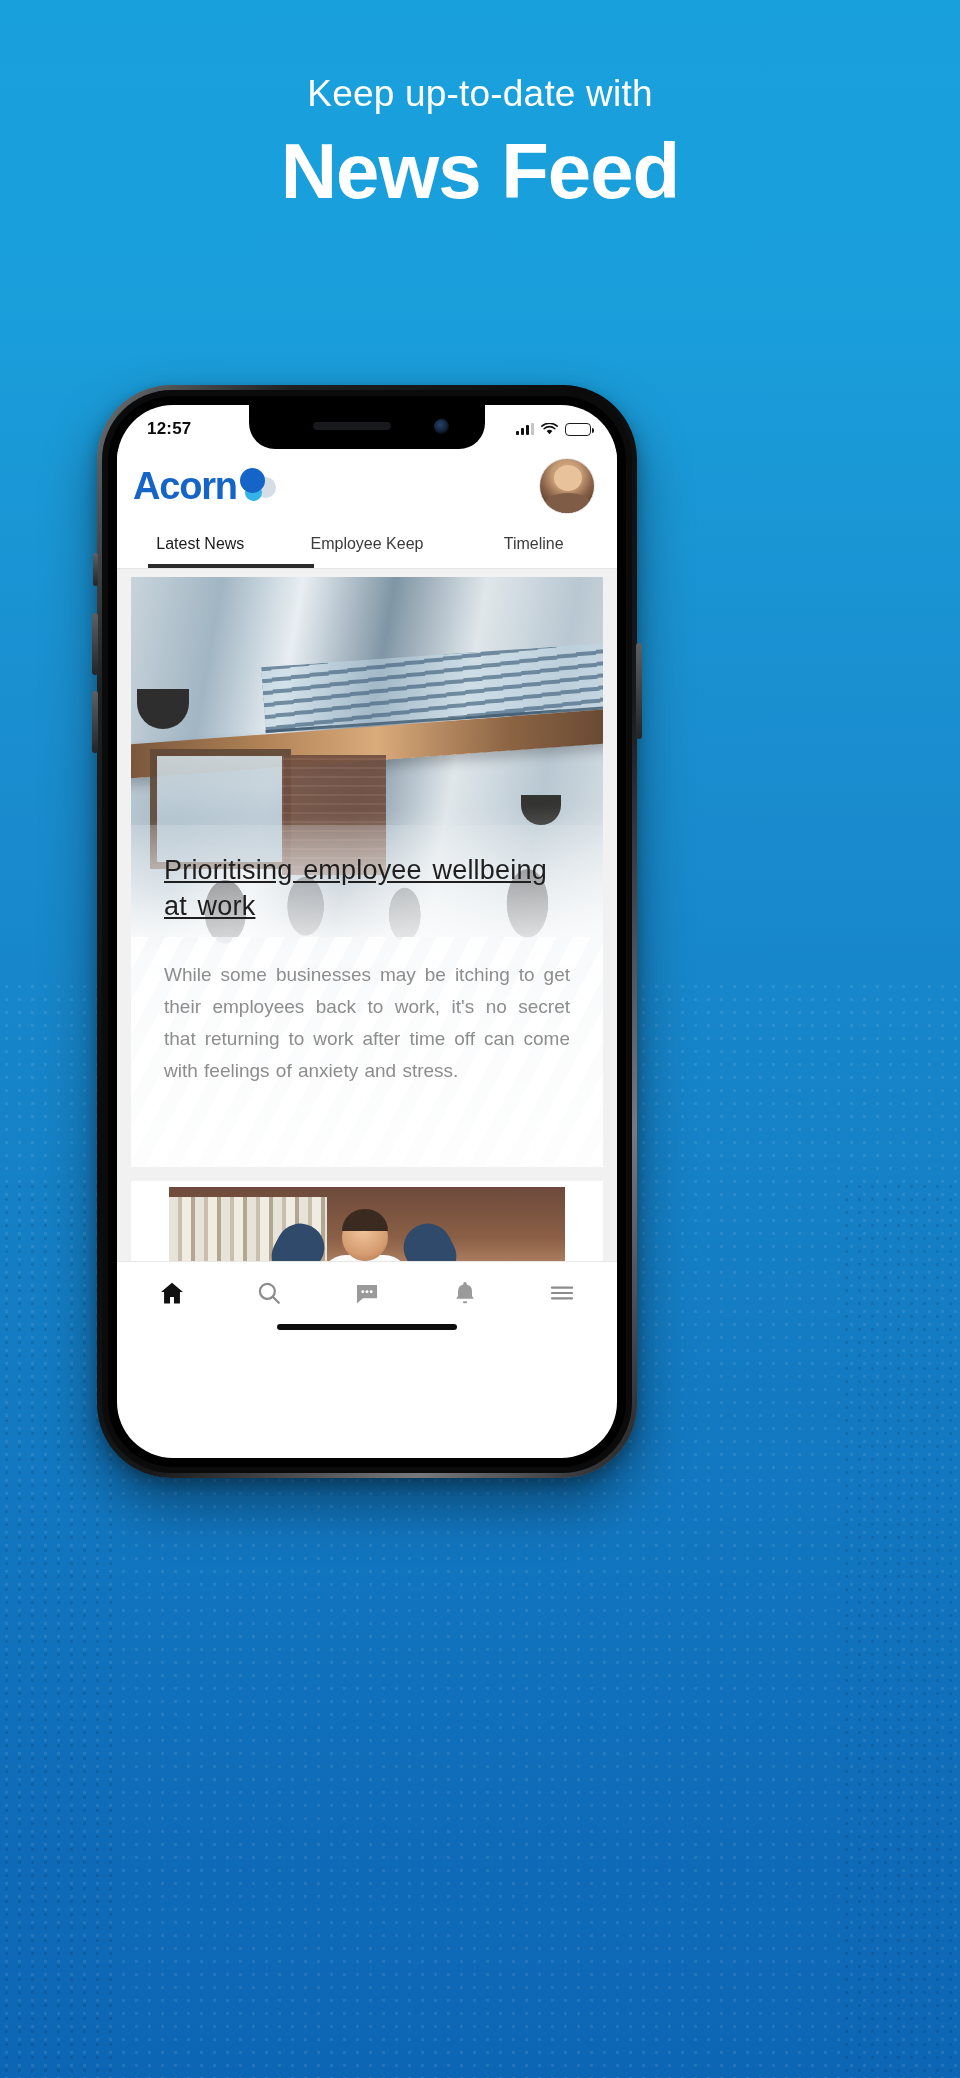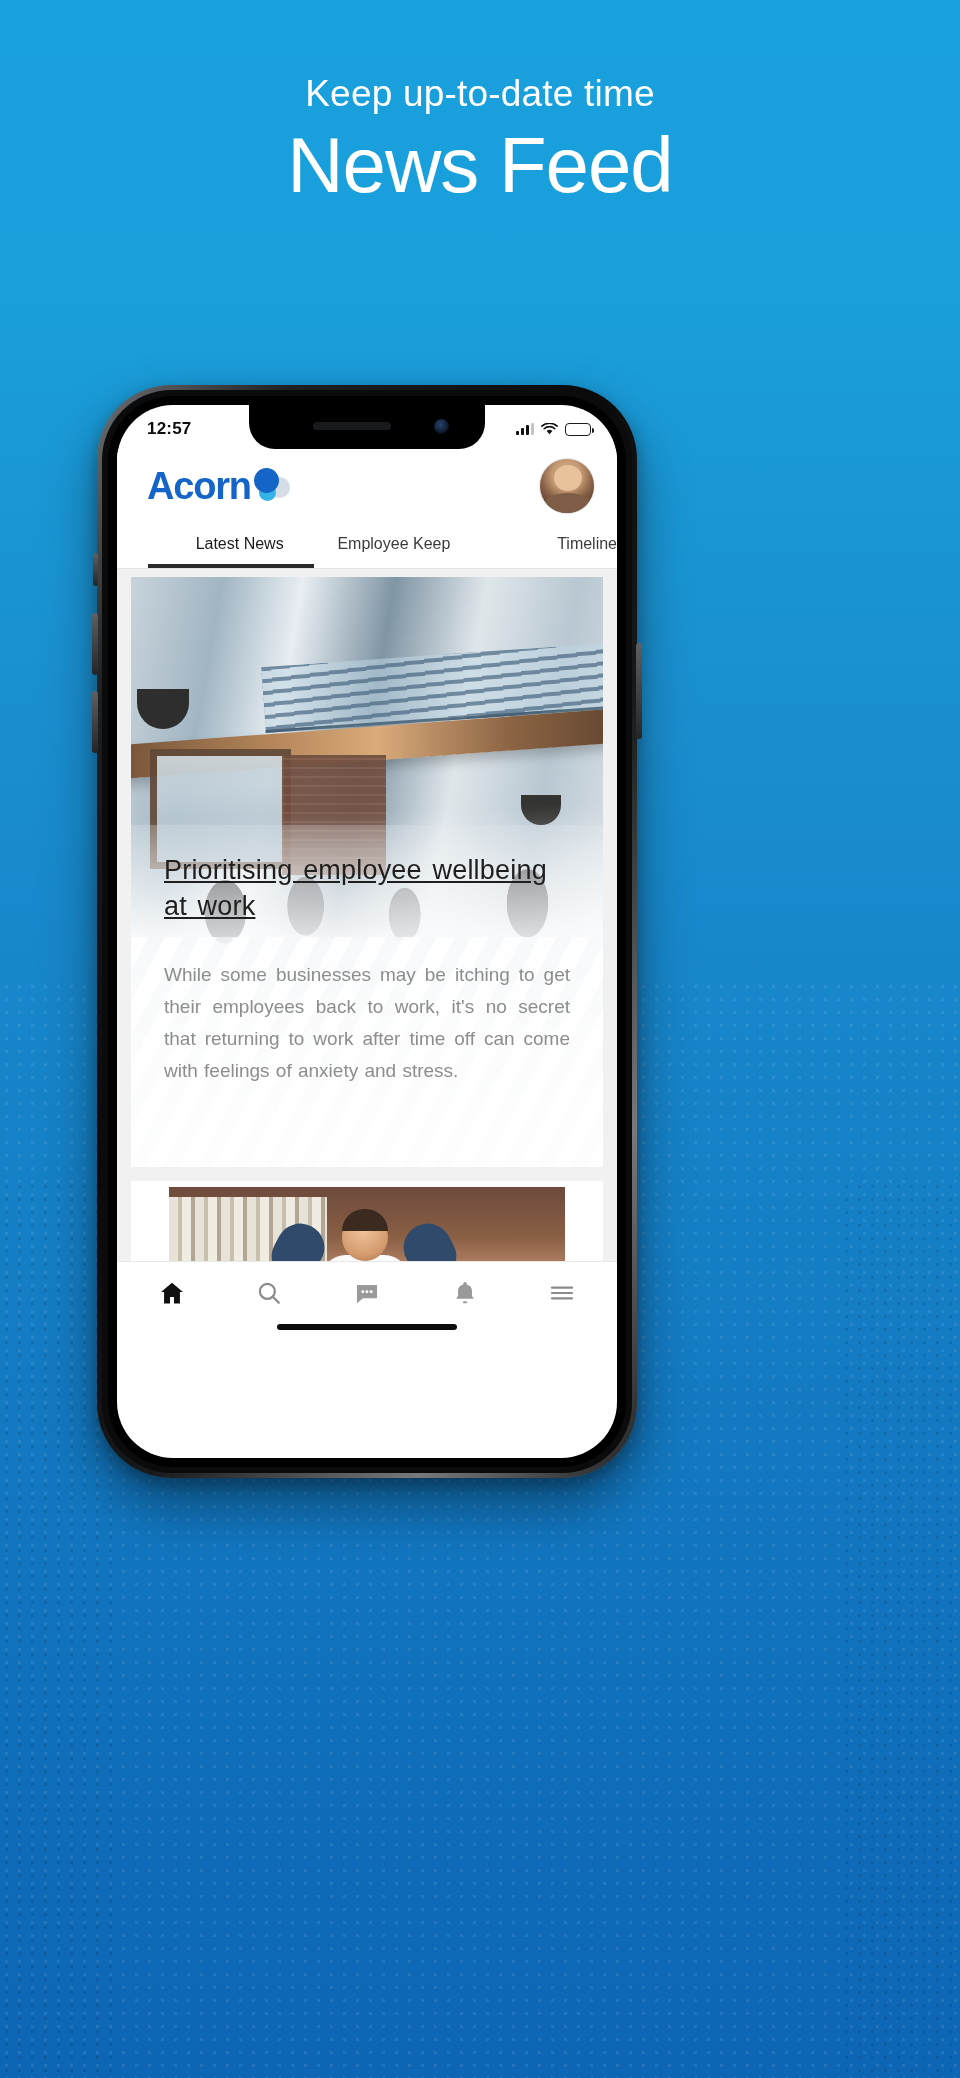--- a/index.html
+++ b/index.html
@@ -44,22 +44,22 @@
   
   #promo-copy {
     position: absolute; left: 0; top: 74px; width: 960px;
     text-align: center; color: #ffffff;
   }
   #promo-eyebrow {
     font-size: 37px; font-weight: 400; letter-spacing: 0.2px;
     line-height: 1.1;
   }
   #promo-title {
-    font-size: 78px; font-weight: 400; letter-spacing: -1px;
-    line-height: 1.05; margin-top: 10px;
+    font-size: 78px; font-weight: 700; letter-spacing: -1px;
+    line-height: 1.05; margin-top: 16px;
   }
 
   
   #phone {
     position: absolute; left: 97px; top: 385px;
     width: 540px; height: 1093px;
   }
   #phone-outer {
     position: absolute; inset: 0;
     border-radius: 74px;
@@ -138,21 +138,21 @@
   #battery::after {
     content:""; position:absolute; right:-4px; top:4px;
     width:2px; height:5px; background:#1c1c1c; border-radius:0 2px 2px 0;
   }
   #battery-fill { height:100%; background:#1c1c1c; border-radius:2px; }
 
   
   #app-header {
     position: relative; height: 74px;
     display: flex; align-items: center; justify-content: space-between;
-    padding: 0 22px 0 30px; background:#fff;
+    padding: 0 22px 0 16px; background:#fff;
   }
   #brand { display:flex; align-items:center; }
   #brand-word {
     font-size: 38px; font-weight: 700; color: #1565c8;
     letter-spacing: -1.2px; line-height: 1;
   }
   #brand-mark { position: relative; width: 40px; height: 34px; margin-left: 1px; }
   .bm { position:absolute; border-radius:50%; }
   #bm-dark  { width:25px; height:25px; left:2px;  top:-1px; background:#1565c8; z-index:3; }
   #bm-grey  { width:21px; height:21px; left:17px; top:8px;  background:#d5dde6; z-index:1; }
@@ -170,21 +170,21 @@
     content:""; position:absolute; left:4px; bottom:-4px; width:48px; height:24px;
     border-radius:50% 50% 0 0; background:#7e5c46;
   }
 
   
   #tabs {
     display: flex; background:#fff; border-bottom: 1px solid #e4e4e4;
     position: relative;
   }
   .tab {
-    flex: 1; text-align:right; padding: 12px 0 15px;
+    flex: 1; text-align:center; padding: 12px 0 15px;
     font-size: 16px; color: #3b3b3b; white-space: nowrap;
   }
   .tab.active { color:#1b1b1b; }
   .tab.active::after {
     content:""; position:absolute; bottom:0; height:4px; background:#2b2b2b;
   }
   #tab-0.active::after { left: 31px; width: 166px; }
 
   
   #feed { background:#f1f1f1; height: 770px; overflow:hidden; position:relative; }
@@ -328,21 +328,21 @@
 </style>
 </head>
 <body>
 
 <div id="promo-bg">
   <div id="dot-pattern"></div>
   <div id="dot-pattern-left"></div>
   <div id="dot-pattern-right"></div>
 
   <div id="promo-copy">
-    <div id="promo-eyebrow">Keep up-to-date time</div>
+    <div id="promo-eyebrow">Keep up-to-date with</div>
     <div id="promo-title">News Feed</div>
   </div>
 
   <div id="phone">
     <div id="phone-outer"></div>
     <div id="phone-band"></div>
     <div id="phone-bezel"></div>
 
     <div class="side-btn" id="btn-silent"></div>
     <div class="side-btn" id="btn-volup"></div>

